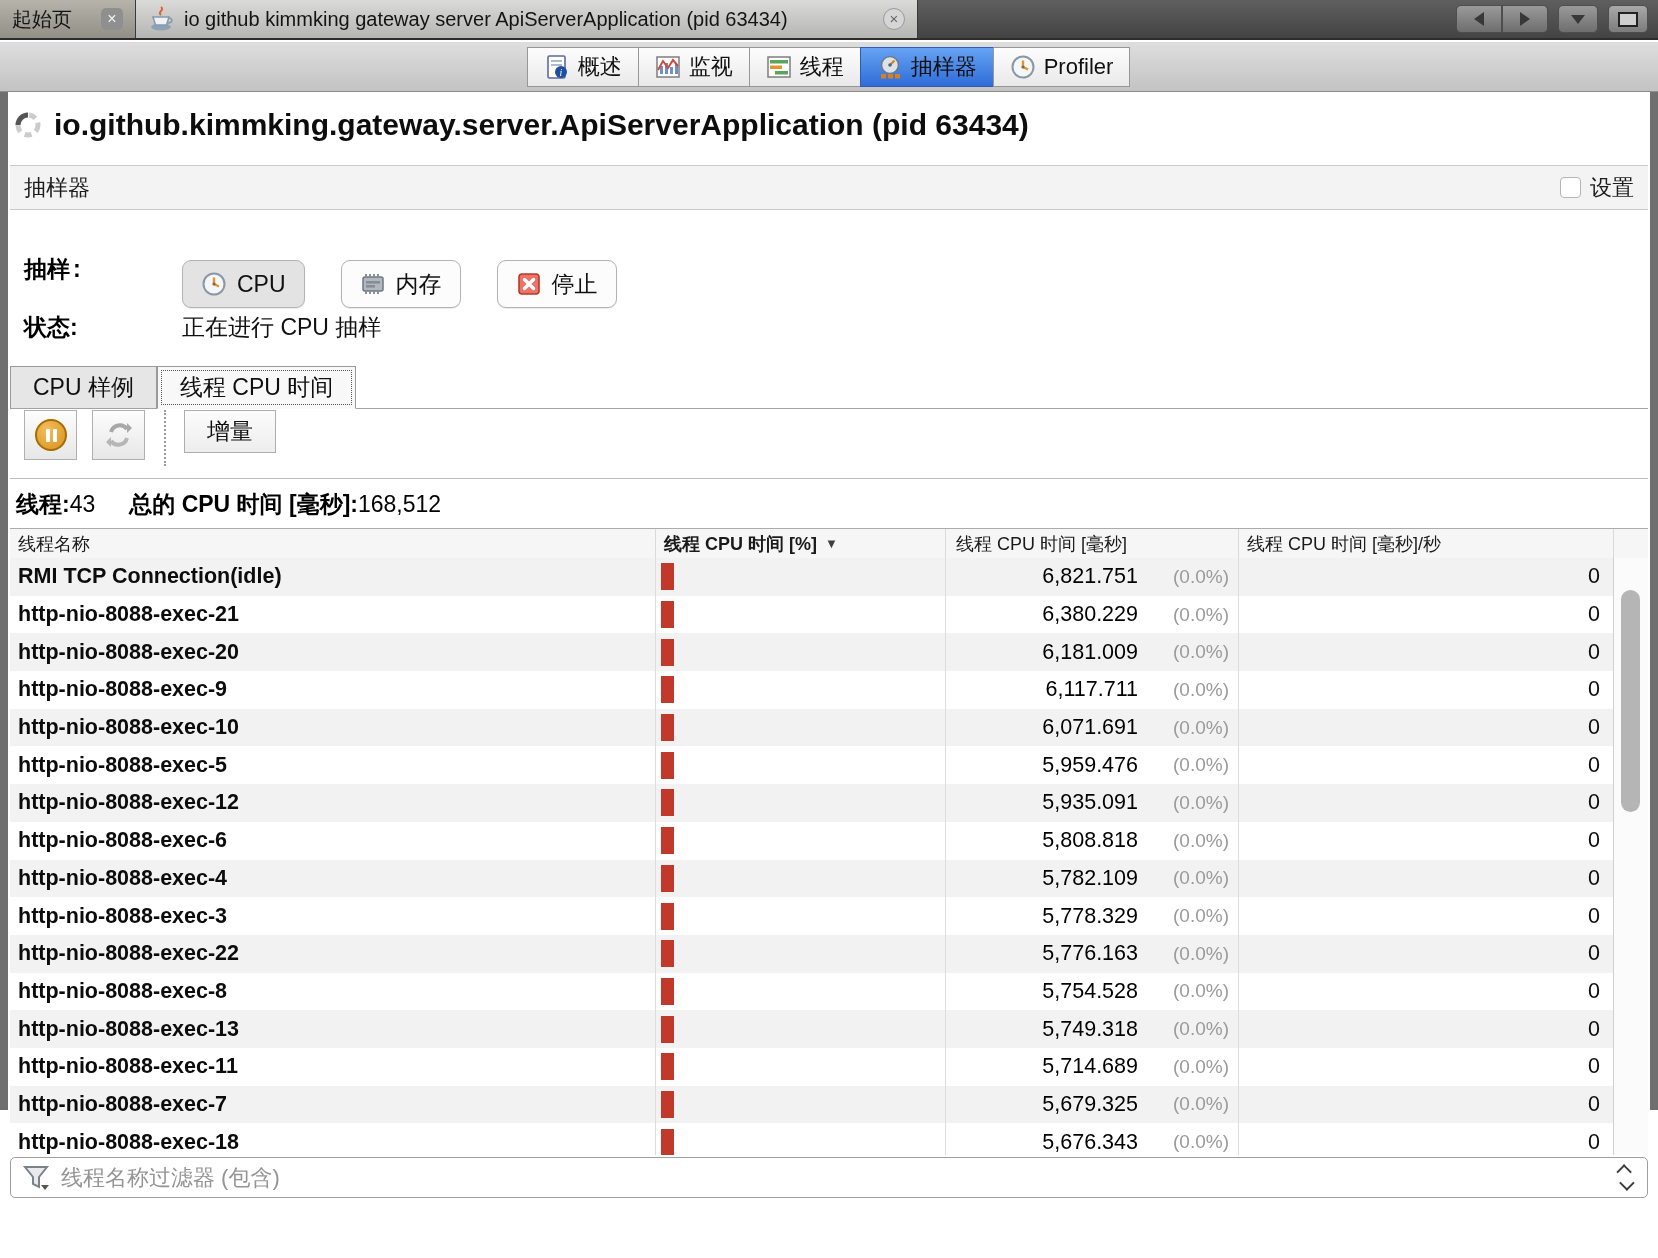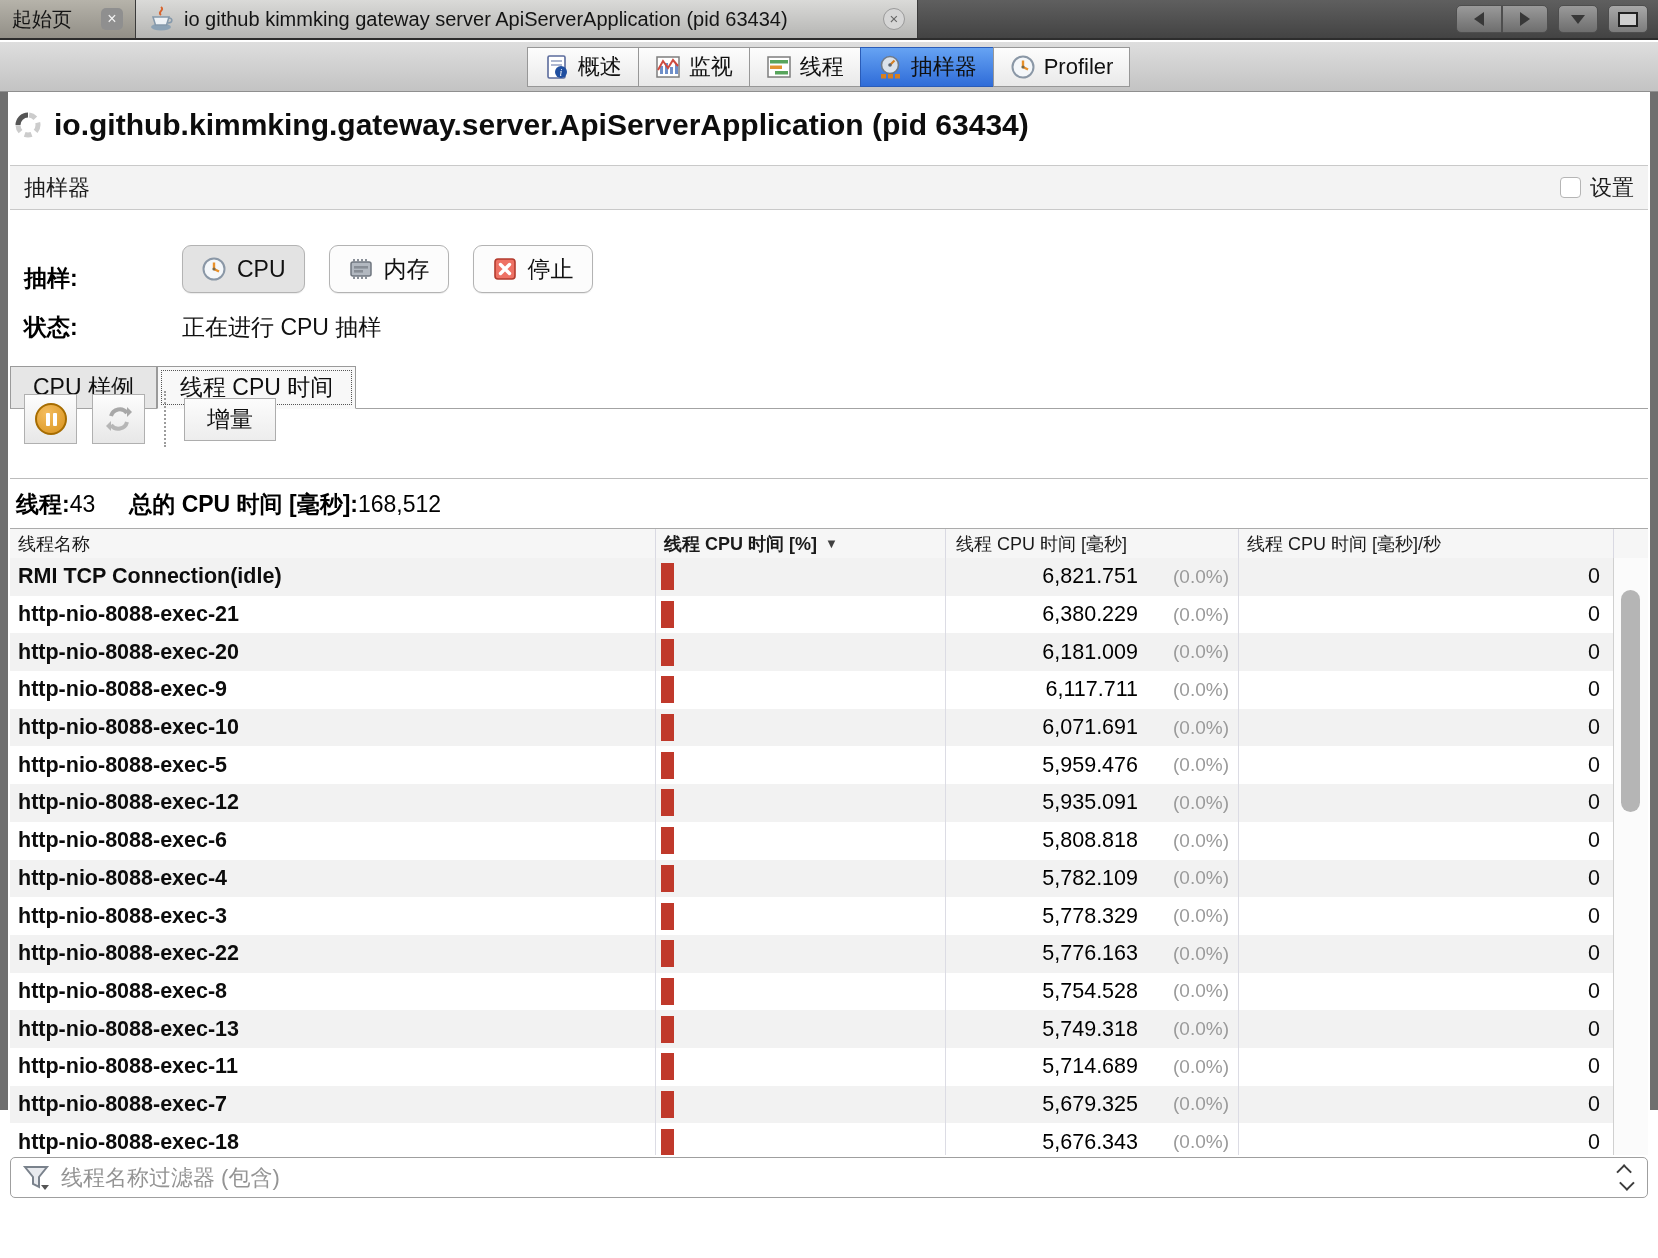--- a/index.html
+++ b/index.html
@@ -48,36 +48,36 @@
 
   
   .panel-header { position:absolute; left:10px; top:165px; width:1638px; height:45px; background:#f3f3f3;
     border-top:1px solid #c9c9c9; border-bottom:1px solid #c9c9c9;
     display:flex; align-items:center; padding:0 14px; font-size:22px; color:#1c1c1c; }
   .panel-header .right { margin-left:auto; display:flex; align-items:center; gap:9px; }
   .checkbox { width:21px; height:21px; border:1px solid #b5b5b5; border-radius:4px; background:#fff; }
 
   
   .ctrl-label { position:absolute; left:24px; font-size:23px; font-weight:bold; color:#000; }
-  .btn-row { position:absolute; left:182px; top:245px; display:flex; gap:24px; }
+  .btn-row { position:absolute; left:182px; top:260px; display:flex; gap:36px; }
   .big-btn { height:48px; padding:0 18px; border:1px solid #b3b3b3; border-radius:9px; background:#fcfcfc;
     display:flex; align-items:center; gap:10px; font-size:23px; color:#111; box-shadow:0 1px 1px rgba(0,0,0,.08); }
   .big-btn.pressed { background:#e3e3e3; }
   .status-value { position:absolute; left:182px; top:312px; font-size:23px; color:#111; }
 
   
   .subtabs { position:absolute; left:10px; top:364px; width:1638px; height:45px;
     display:flex; align-items:flex-end; border-bottom:1px solid #a3a3a3; }
   .subtab { height:43px; padding:0 22px; display:flex; align-items:center; font-size:23px; color:#0f0f0f;
     border:1px solid #9a9a9a; border-bottom:none; background:#e6e6e6; margin-bottom:0; }
   .subtab.inactive { border-bottom:1px solid #a3a3a3; margin-bottom:-1px; }
   .subtab.active { background:#f8f8f8; margin-bottom:-1px; border-bottom:1px solid #f8f8f8; outline:1px dotted #555; outline-offset:-5px; }
 
   
-  .mini-toolbar { position:absolute; left:24px; top:391px; display:flex; align-items:center; }
+  .mini-toolbar { position:absolute; left:24px; top:410px; display:flex; }
   .sq-btn { width:53px; height:50px; border:1px solid #b0b0b0; background:linear-gradient(#fdfdfd,#e7e7e7);
     display:flex; align-items:center; justify-content:center; margin-right:15px; }
   .pause-circle { width:32px; height:32px; border-radius:50%; background:radial-gradient(circle at 35% 30%,#f4bd5e,#d8921c);
     border:2px solid #a66c00; position:relative; }
   .pause-circle::before, .pause-circle::after { content:""; position:absolute; top:8px; width:4px; height:13px; background:#fff; border-radius:1px; }
   .pause-circle::before { left:9px; } .pause-circle::after { left:16px; }
   .dotted-sep { height:56px; border-left:2px dotted #9c9c9c; margin:0 18px 0 4px; }
   .delta-btn { height:43px; padding:0 22px; border:1px solid #adadad; background:linear-gradient(#fcfcfc,#ededed);
     font-size:23px; color:#0f0f0f; display:flex; align-items:center; }
   .toolbar-underline { position:absolute; left:10px; top:478px; width:1638px; border-top:1px solid #bcbcbc; }
@@ -225,21 +225,21 @@
   </div>
 
   <div class="panel-header">
     <span>抽样器</span>
     <span class="right">
       <span class="checkbox"></span>
       <span>设置</span>
     </span>
   </div>
 
-  <div class="ctrl-label" style="top:263px;">抽样:</div>
+  <div class="ctrl-label" style="top:254px;font-family:Liberation Mono, monospace;">抽样:</div>
   <div class="btn-row">
     <div class="big-btn pressed">
       <svg class="vicon" viewBox="0 0 26 26">
         <circle cx="13" cy="13" r="10.5" fill="#f4f7fa" stroke="#8a97a6" stroke-width="2"></circle>
         <line x1="13" y1="13" x2="13" y2="6.5" stroke="#e8902a" stroke-width="2.4"></line>
         <line x1="13" y1="13" x2="18" y2="15.5" stroke="#e8902a" stroke-width="2.4"></line>
         <circle cx="13" cy="13" r="1.6" fill="#7b6a4a"></circle>
       </svg>
       <span>CPU</span>
     </div>

